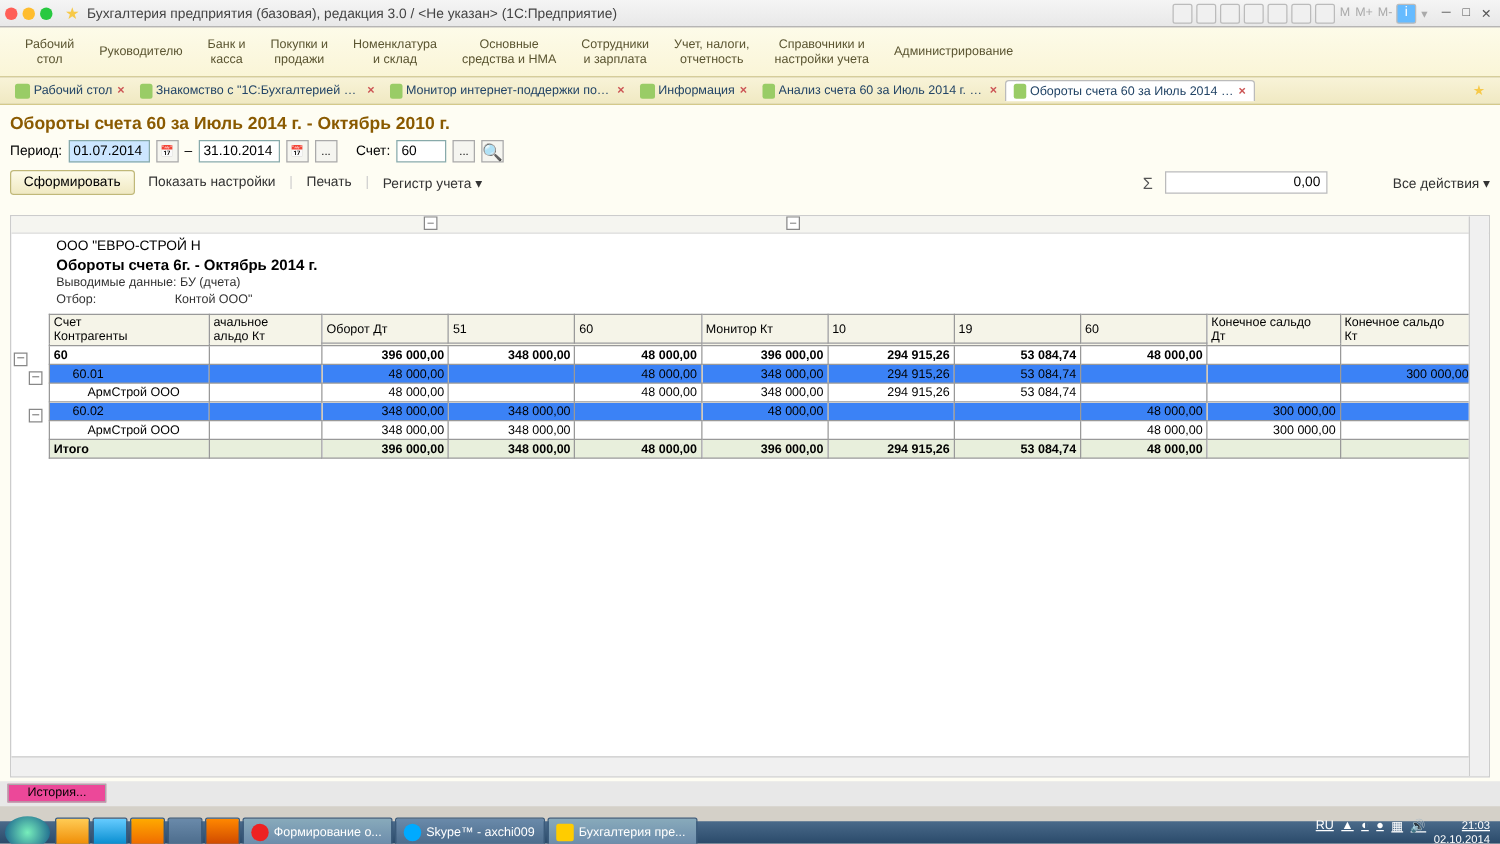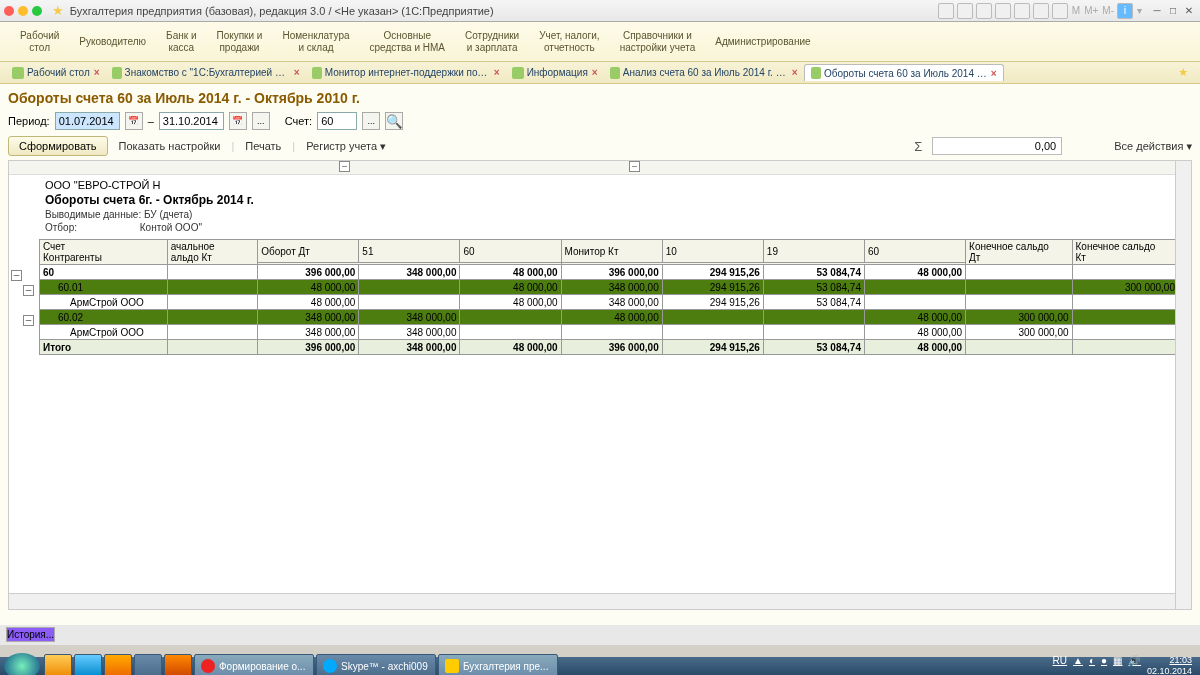--- a/index.html
+++ b/index.html
@@ -30,21 +30,21 @@
 .content { background: #fefdf3; height: 545px; padding: 6px 8px; position: relative; }
 .pagetitle { color: #8a5a00; font-size: 14px; font-weight: bold; margin-bottom: 6px; }
 
 .periodrow { display: flex; align-items: center; gap: 5px; margin-bottom: 6px; font-size: 11px; }
 .periodrow input[type=text] { border: 1px solid #8aa; padding: 1px 3px; font-size: 11px; height: 18px; }
 .periodrow .datein { width: 65px; background: #cce6ff; }
 .periodrow .calbtn, .periodrow .dotbtn { width: 18px; height: 18px; border: 1px solid #aaa; background: #f5f5f0; cursor: pointer; font-size: 9px; }
 .periodrow .acctin { width: 40px; }
 .periodrow .srchbtn { width: 18px; height: 18px; border: 1px solid #aaa; background: #f5f5f0; }
 
-.toolrow { display: flex; align-items: center; gap: 6px; margin-bottom: 4px; }
+.toolrow { display: flex; align-items: center; gap: 6px; margin-bottom: 16px; }
 .toolrow button { border: 1px solid #c0b878; background: linear-gradient(#fdfbe9,#f0e9c2); padding: 3px 10px; border-radius: 3px; cursor: pointer; font-size: 11px; }
 .toolrow .link { color: #333; cursor: pointer; padding: 2px 5px; font-size: 11px; }
 .toolrow .sep { color: #ccc; }
 .toolrow .spacer { flex: 1; }
 .toolrow .sigma { font-size: 13px; color: #555; margin-right: 4px; }
 .toolrow .sumbox { width: 130px; border: 1px solid #bbb; text-align: right; padding: 2px 5px; background: #fff; height: 18px; font-size: 11px; }
 .toolrow .allact { color: #333; cursor: pointer; font-size: 11px; }
 
 .rptwrap { background: #fff; border: 1px solid #ccc; height: 450px; position: relative; overflow: hidden; }
 .collray { height: 14px; background: #f5f5f0; border-bottom: 1px solid #ddd; position: relative; }
@@ -56,30 +56,30 @@
 .rsub { font-size: 10px; padding: 2px 0 0 6px; color: #333; }
 
 .grid { border-collapse: collapse; margin-top: 6px; width: 1140px; table-layout: fixed; }
 .grid th, .grid td { border: 1px solid #999; padding: 1px 3px; font-size: 10px; height: 15px; overflow: hidden; }
 .grid th { background: #f5f4e8; text-align: left; font-weight: normal; }
 .grid .num { text-align: right; }
 .grid .lvl0 { font-weight: bold; }
 .grid .lvl1 td:first-child { padding-left: 18px; }
 .grid .lvl2 td:first-child { padding-left: 30px; }
 .grid .total { background: #e8efdc; font-weight: bold; padding-left: 40px; }
-.grid .alt { background: #4d7c0f; }
+.grid .alt { background: #3b82f6; }
 
 .treecol { position: absolute; left: 0; top: 14px; width: 28px; }
 .treecol .tbox { position: absolute; width: 11px; height: 11px; border: 1px solid #888; background: #fff; font-size: 10px; line-height: 8px; text-align: center; cursor: pointer; color: #555; }
 
 .vscroll { position: absolute; right: 0; top: 0; bottom: 0; width: 16px; background: #f0f0f0; border-left: 1px solid #ccc; }
 .hscroll { position: absolute; left: 0; right: 16px; bottom: 0; height: 16px; background: #f0f0f0; border-top: 1px solid #ccc; }
 
 .histbar { position: absolute; left: 0; right: 0; bottom: 30px; height: 20px; background: #e8e8e8; padding: 2px 6px; }
-.histbar button { border: 1px solid #aaa; background: #8b5cf6; padding: 1px 0; font-size: 10px; }
+.histbar button { border: 1px solid #aaa; background: #ec4899; padding: 1px 15px; font-size: 10px; }
 
 .taskbar { position: absolute; left: 0; right: 0; bottom: 0; height: 18px; background: linear-gradient(#4a6a8a,#2a4a6a); display: flex; align-items: center; padding: 0 4px; }
 .taskbar .start { width: 36px; height: 26px; background: radial-gradient(circle,#7eb,#158); border-radius: 50%; margin-right: 4px; }
 .taskbar .tbtn { height: 24px; min-width: 28px; margin-right: 2px; background: linear-gradient(#6a8aaa,#4a6a8a); border: 1px solid #3a5a7a; border-radius: 2px; display: flex; align-items: center; padding: 0 6px; color: #fff; font-size: 10px; }
 .taskbar .tbtn.wide { min-width: 120px; }
 .taskbar .tbtn.act { background: linear-gradient(#8ab,#6a8aaa); }
 .taskbar .tray { margin-left: auto; display: flex; align-items: flex-start; color: #fff; font-size: 10px; gap: 6px; padding-right: 4px; text-decoration: underline; }
 .taskbar .clock { text-align: right; line-height: 11px; font-size: 9px; }
 </style>
 </head>

